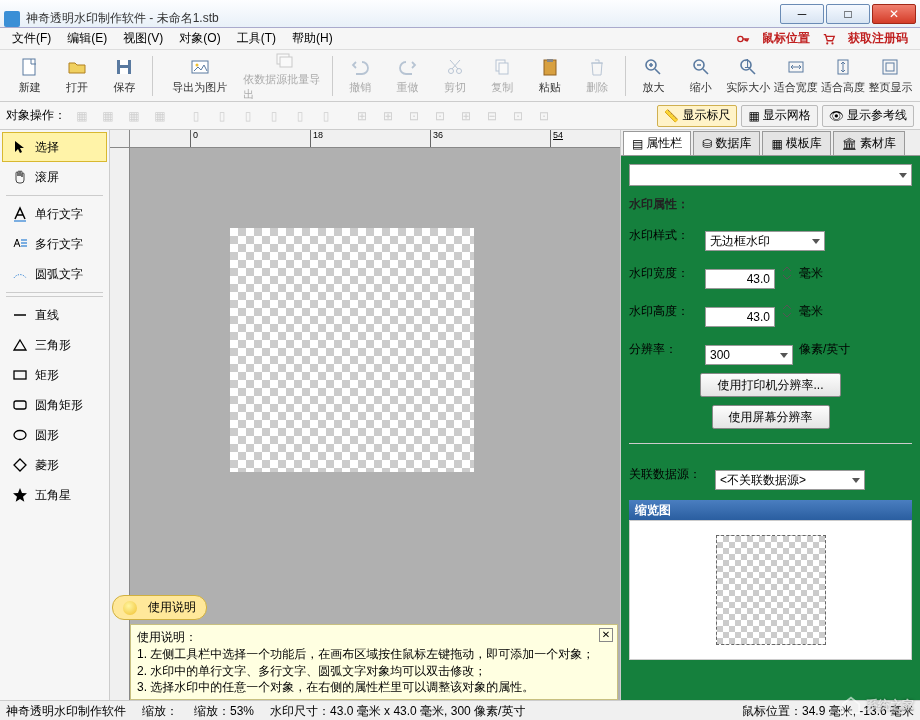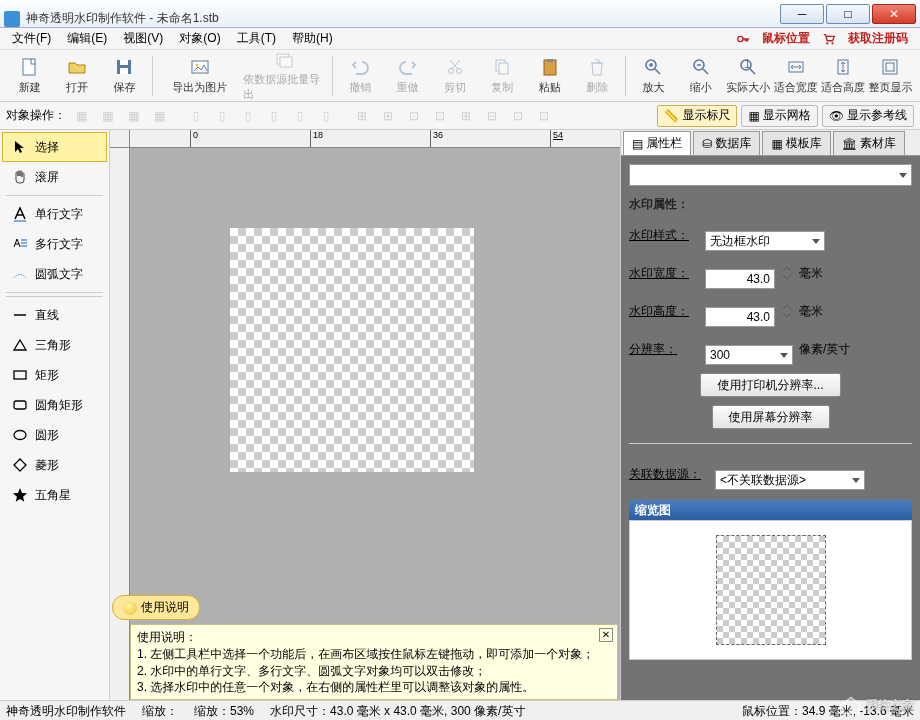--- a/index.html
+++ b/index.html
@@ -37,31 +37,31 @@
 .ruler-h .tick{position:absolute;top:0;bottom:0;border-left:1px solid #666;padding-left:2px;font-size:9px;}
 .ruler-v{position:absolute;left:0;top:18px;bottom:0;width:20px;background:#f0f0f0;border-right:1px solid #888;}
 .ruler-corner{position:absolute;left:0;top:0;width:20px;height:18px;background:#f0f0f0;border-right:1px solid #888;border-bottom:1px solid #888;}
 .canvas-inner{position:absolute;left:20px;top:18px;right:0;bottom:18px;overflow:hidden;}
 .checker{position:absolute;left:100px;top:80px;width:244px;height:244px;background-image:
  linear-gradient(45deg,#ccc 25%,transparent 25%),linear-gradient(-45deg,#ccc 25%,transparent 25%),
  linear-gradient(45deg,transparent 75%,#ccc 75%),linear-gradient(-45deg,transparent 75%,#ccc 75%);
  background-size:16px 16px;background-position:0 0,0 8px,8px -8px,-8px 0;background-color:#fff;}
 .help-box{position:absolute;left:20px;right:2px;bottom:0;height:76px;background:#ffffe1;border:1px solid #c8c080;padding:4px 6px;font-size:11px;line-height:1.4;}
 .help-box .close-x{position:absolute;right:4px;top:3px;width:14px;height:14px;border:1px solid #888;font-size:10px;display:flex;align-items:center;justify-content:center;cursor:pointer;}
-.help-tab{position:absolute;left:2px;bottom:80px;background:#ffe89a;border:1px solid #d0b040;border-radius:12px;padding:3px 10px;display:flex;align-items:center;gap:4px;font-size:11px;}
+.help-tab{position:absolute;left:2px;bottom:80px;background:#ffe89a;border:1px solid #d0b040;border-radius:12px;padding:3px 10px;display:flex;align-items:center;gap:11px;font-size:11px;}
 .bulb{width:14px;height:14px;border-radius:50%;background:radial-gradient(circle at 40% 35%,#fff5a0,#f0c030);}
 .right-panel{width:300px;background:#f6f6f6;border-left:1px solid #ccc;display:flex;flex-direction:column;}
 .tabs{height:26px;display:flex;align-items:flex-end;border-bottom:1px solid #999;background:#eee;padding:0 2px;}
 .tab{height:24px;padding:0 8px;display:flex;align-items:center;gap:3px;border:1px solid #999;border-bottom:none;background:#e4e4e4;margin-right:2px;cursor:pointer;font-size:11px;}
 .tab.active{background:#fff;}
-.panel-body{flex:1;padding:8px;background:#737373;overflow:auto;}
+.panel-body{flex:1;padding:8px;background:#15803d;overflow:auto;}
 .combo{width:100%;height:22px;border:1px solid #999;background:#fff;padding:0 4px;display:flex;align-items:center;justify-content:space-between;}
 .section-title{font-weight:bold;margin:10px 0 6px;color:#222;}
 .prop-row{display:flex;align-items:center;margin:6px 0;gap:6px;}
-.prop-row label{width:70px;text-decoration:underline;}
+.prop-row label{width:70px;}
 .sel,.num{height:20px;border:1px solid #999;background:#fff;padding:0 4px;display:flex;align-items:center;margin-top:12px;}
 .sel{width:120px;justify-content:space-between;}
 .num{width:70px;justify-content:flex-end;}
 .unit{width:60px;}
 .btn{height:24px;padding:0 16px;border:1px solid #888;background:linear-gradient(#fdfdfd,#e4e4e4);border-radius:2px;cursor:pointer;display:inline-flex;align-items:center;}
 .panel-hdr{height:20px;background:linear-gradient(#4a7ec0,#2a5ea0);color:#fff;font-weight:bold;padding:2px 6px;margin-top:10px;}
 .thumb-area{height:140px;background:#fff;border:1px solid #ccc;display:flex;align-items:center;justify-content:center;margin-top:0;}
 .thumb-area .mini{width:110px;height:110px;border:1px dashed #666;background-image:
  linear-gradient(45deg,#ccc 25%,transparent 25%),linear-gradient(-45deg,#ccc 25%,transparent 25%),
  linear-gradient(45deg,transparent 75%,#ccc 75%),linear-gradient(-45deg,transparent 75%,#ccc 75%);

